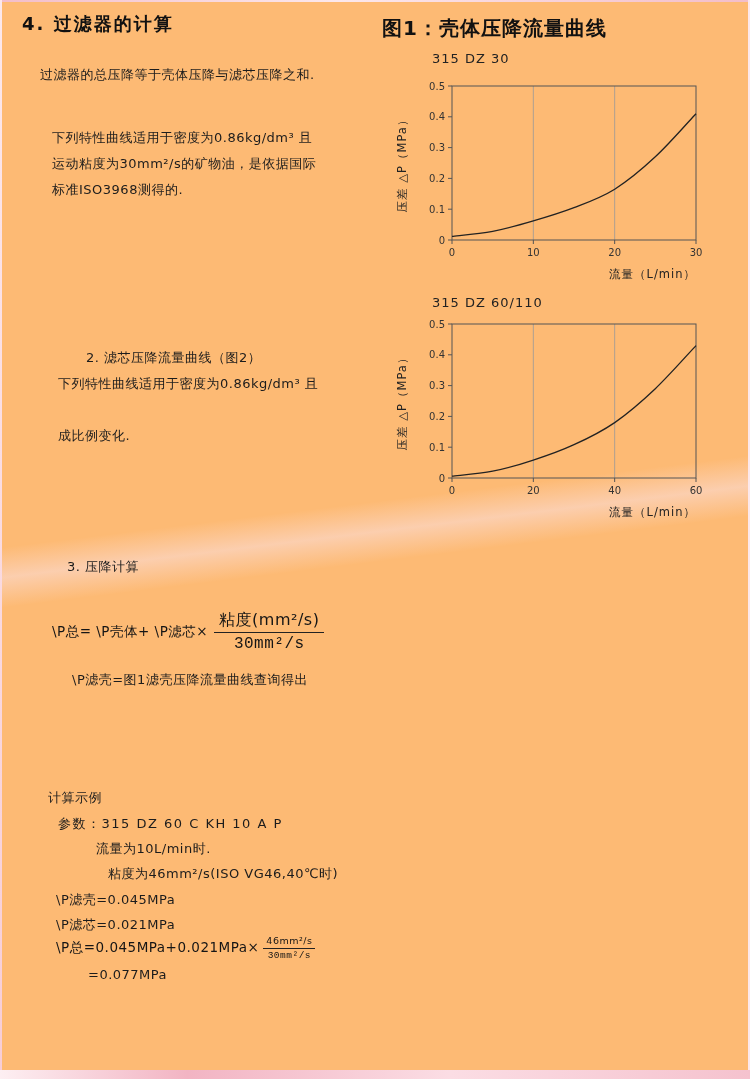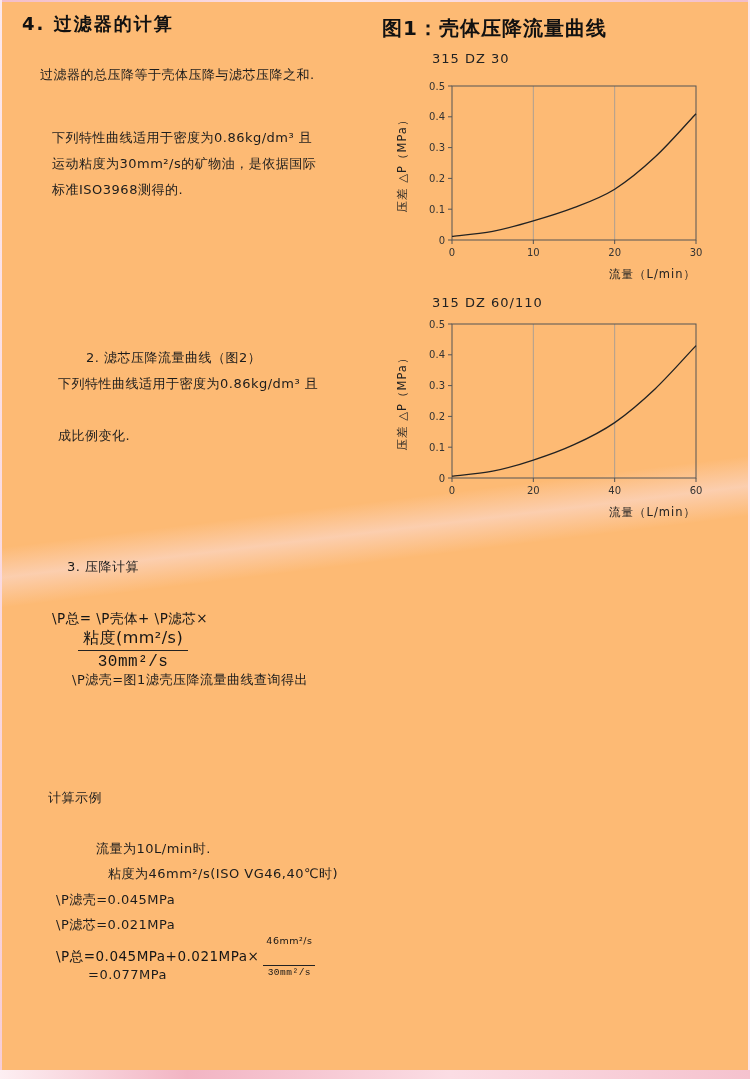--- a/index.html
+++ b/index.html
@@ -9,21 +9,21 @@
   .abs { position:absolute; white-space:pre; }
   .doc-title { font-size:18px; font-weight:700; letter-spacing:2px; color:#111; }
   .fig-header { font-size:20px; font-weight:700; letter-spacing:1px; color:#111; }
   .t { font-size:13px; letter-spacing:0.5px; color:#1c1c1c; }
   .chart-title { font-size:13px; letter-spacing:1px; color:#222; }
   .formula { display:flex; align-items:center; font-size:13.5px; letter-spacing:0.5px; }
   .frac { display:inline-flex; flex-direction:column; align-items:center; margin-left:6px; font-size:16px; line-height:1.3; }
   .frac .num { border-bottom:1px solid #222; padding:0 5px 1px; }
   .frac .den { padding-top:1px;font-family:Liberation Mono, monospace; }
   .frac.small { font-size:9.5px; margin-left:4px; line-height:1.25; }
-  .frac.small .num { padding:0 3px 18px; }
+  .frac.small .num { padding:0 3px 1px; }
   svg text { font-family:"DejaVu Sans","Liberation Sans",sans-serif; }
   .tick { font-size:10px; fill:#333; }
   .axlabel { font-size:11.5px; fill:#222; letter-spacing:1px; }
   .edge-top { position:absolute; top:0; left:0; right:0; height:2px; background:linear-gradient(90deg,#f3bdc9,#fce8ec 45%,#f3bdc9); }
   .edge-left { position:absolute; top:0; bottom:0; left:0; width:2px; background:linear-gradient(#fce8ec,#f7cdd6); }
   .edge-right { position:absolute; top:0; bottom:0; right:0; width:2px; background:#fce8ec; }
   .edge-bottom { position:absolute; bottom:0; left:0; right:0; height:9px; background:linear-gradient(90deg,#fdeff2,#f2b4c3 25%,#fbdde4 60%,#f5c2ce); }
   .watermark { position:absolute; left:-60px; top:500px; width:900px; height:60px;
     background:linear-gradient(180deg,rgba(250,226,232,0),rgba(250,226,232,0.5),rgba(250,226,232,0));
     transform:rotate(-7deg); }
@@ -46,31 +46,32 @@
   <div class="abs t" style="left:52px; top:129px;">下列特性曲线适用于密度为0.86kg/dm³ 且</div>
   <div class="abs t" style="left:52px; top:155px;">运动粘度为30mm²/s的矿物油，是依据国际</div>
   <div class="abs t" style="left:52px; top:181px;">标准ISO3968测得的.</div>
 
   <div class="abs t" style="left:46px; top:349px;margin-left:40px;">2. 滤芯压降流量曲线（图2）</div>
   <div class="abs t" style="left:58px; top:375px;">下列特性曲线适用于密度为0.86kg/dm³ 且</div>
   <div class="abs t" style="left:58px; top:427px;">成比例变化.</div>
 
   <div class="abs t" style="left:42px; top:558px;margin-left:25px;">3. 压降计算</div>
 
-  <div class="abs formula" style="left:52px; top:610px;flex-direction:column;">
+  <div class="abs formula" style="left:52px; top:610px;">
     <span>\P总= \P壳体+ \P滤芯×</span>
     <span class="frac">
       <span class="num">粘度(mm²/s)</span>
       <span class="den">30mm²/s</span>
     </span>
   </div>
 
   <div class="abs t" style="left:72px; top:671px;">\P滤壳=图1滤壳压降流量曲线查询得出</div>
 
   <div class="abs t" style="left:48px; top:789px;">计算示例</div>
+  <div class="abs t" style="left:58px; top:815px; letter-spacing:1.5px;">参数：315 DZ 60 C KH 10 A P</div>
   <div class="abs t" style="left:96px; top:840px;">流量为10L/min时.</div>
   <div class="abs t" style="left:108px; top:865px;">粘度为46mm²/s(ISO VG46,40℃时)</div>
   <div class="abs t" style="left:56px; top:891px;">\P滤壳=0.045MPa</div>
   <div class="abs t" style="left:56px; top:916px;">\P滤芯=0.021MPa</div>
 
   <div class="abs formula" style="left:56px; top:935px;">
     <span>\P总=0.045MPa+0.021MPa×</span>
     <span class="frac small">
       <span class="num">46mm²/s</span>
       <span class="den">30mm²/s</span>

